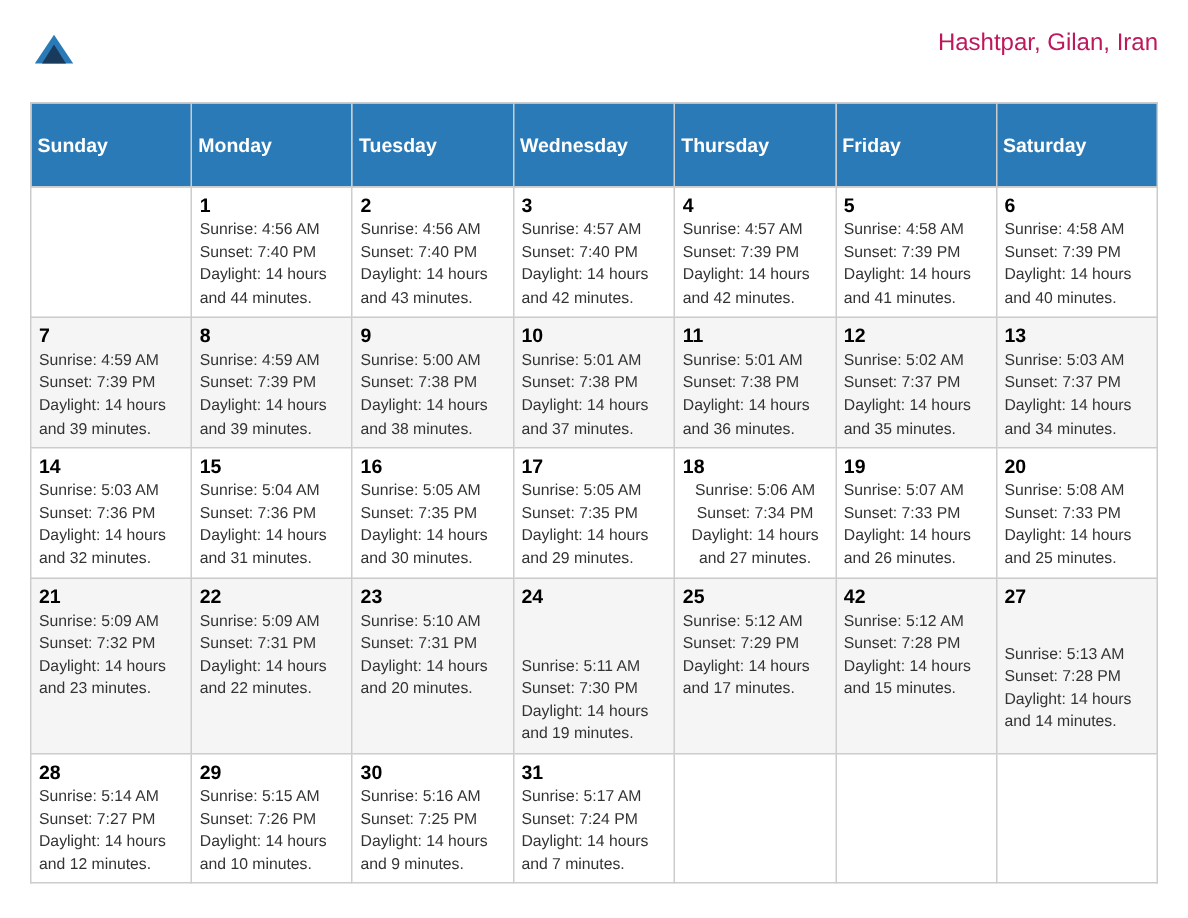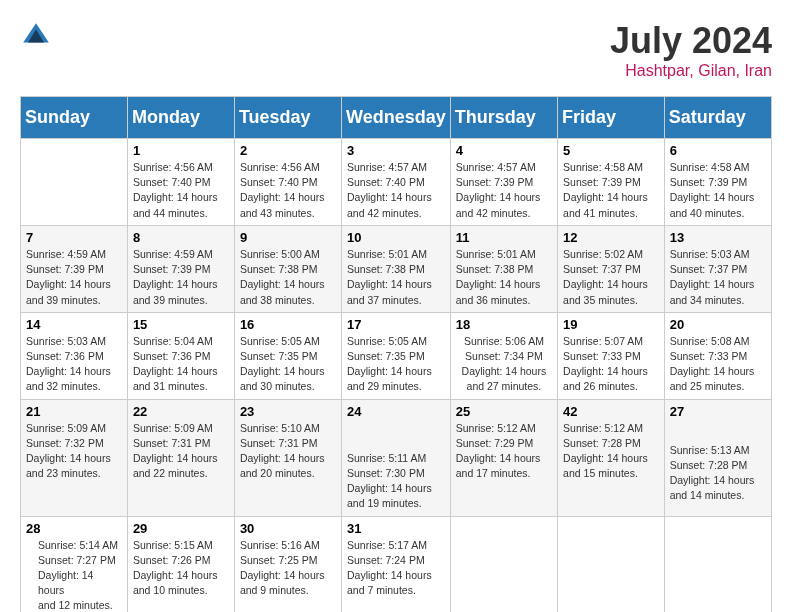--- a/index.html
+++ b/index.html
@@ -45,23 +45,23 @@
       color: #be185d;
     }
     .calendar {
       width: 100%;
       border-collapse: collapse;
       font-size: 11px;
     }
     .calendar th {
       background: #2a7ab8;
       color: #fff;
-      padding: 10px 4px;
+      padding: 20px 4px;
       text-align: left;
-      font-size: 18px;
+      font-size: 13px;
       font-weight: bold;
       border: 1px solid #ccc;
     }
     .calendar td {
       border: 1px solid #ccc;
       vertical-align: top;
       padding: 4px 5px;
       min-height: 80px;
       width: 108px;
     }
@@ -90,21 +90,20 @@
 <body>
 
 <div class="header">
   <div class="logo">
     <svg class="logo-icon" viewBox="0 0 40 40">
       <polygon points="20,4 36,28 4,28" fill="#2a7ab8"></polygon>
       <polygon points="20,12 30,28 10,28" fill="#1a3a5c"></polygon>
     </svg>
   </div>
   <div class="title-block">
-    <div class="month-title">July 2024</div>
     <div class="location">Hashtpar, Gilan, Iran</div>
   </div>
 </div>
 
 <table class="calendar">
   <thead>
     <tr>
     <th>Sunday</th>
         <th>Monday</th>
         <th>Tuesday</th>
@@ -309,21 +308,21 @@
           <span class="day-num">27</span>
           <div class="cell-text" style="white-space: pre-line; margin-top: 24px;">Sunrise: 5:13 AM
 Sunset: 7:28 PM
 Daylight: 14 hours
 and 14 minutes.</div>
         </td>
       </tr>
       <tr class="row-white">
         <td>
           <span class="day-num">28</span>
-          <div class="cell-text" style="white-space: pre-line; margin-left: 12px;">Sunrise: 5:14 AM
+          <div class="cell-text" style="white-space: pre-line;">Sunrise: 5:14 AM
 Sunset: 7:27 PM
 Daylight: 14 hours
 and 12 minutes.</div>
         </td>
         <td>
           <span class="day-num">29</span>
           <div class="cell-text" style="white-space: pre-line;">Sunrise: 5:15 AM
 Sunset: 7:26 PM
 Daylight: 14 hours
 and 10 minutes.</div>

